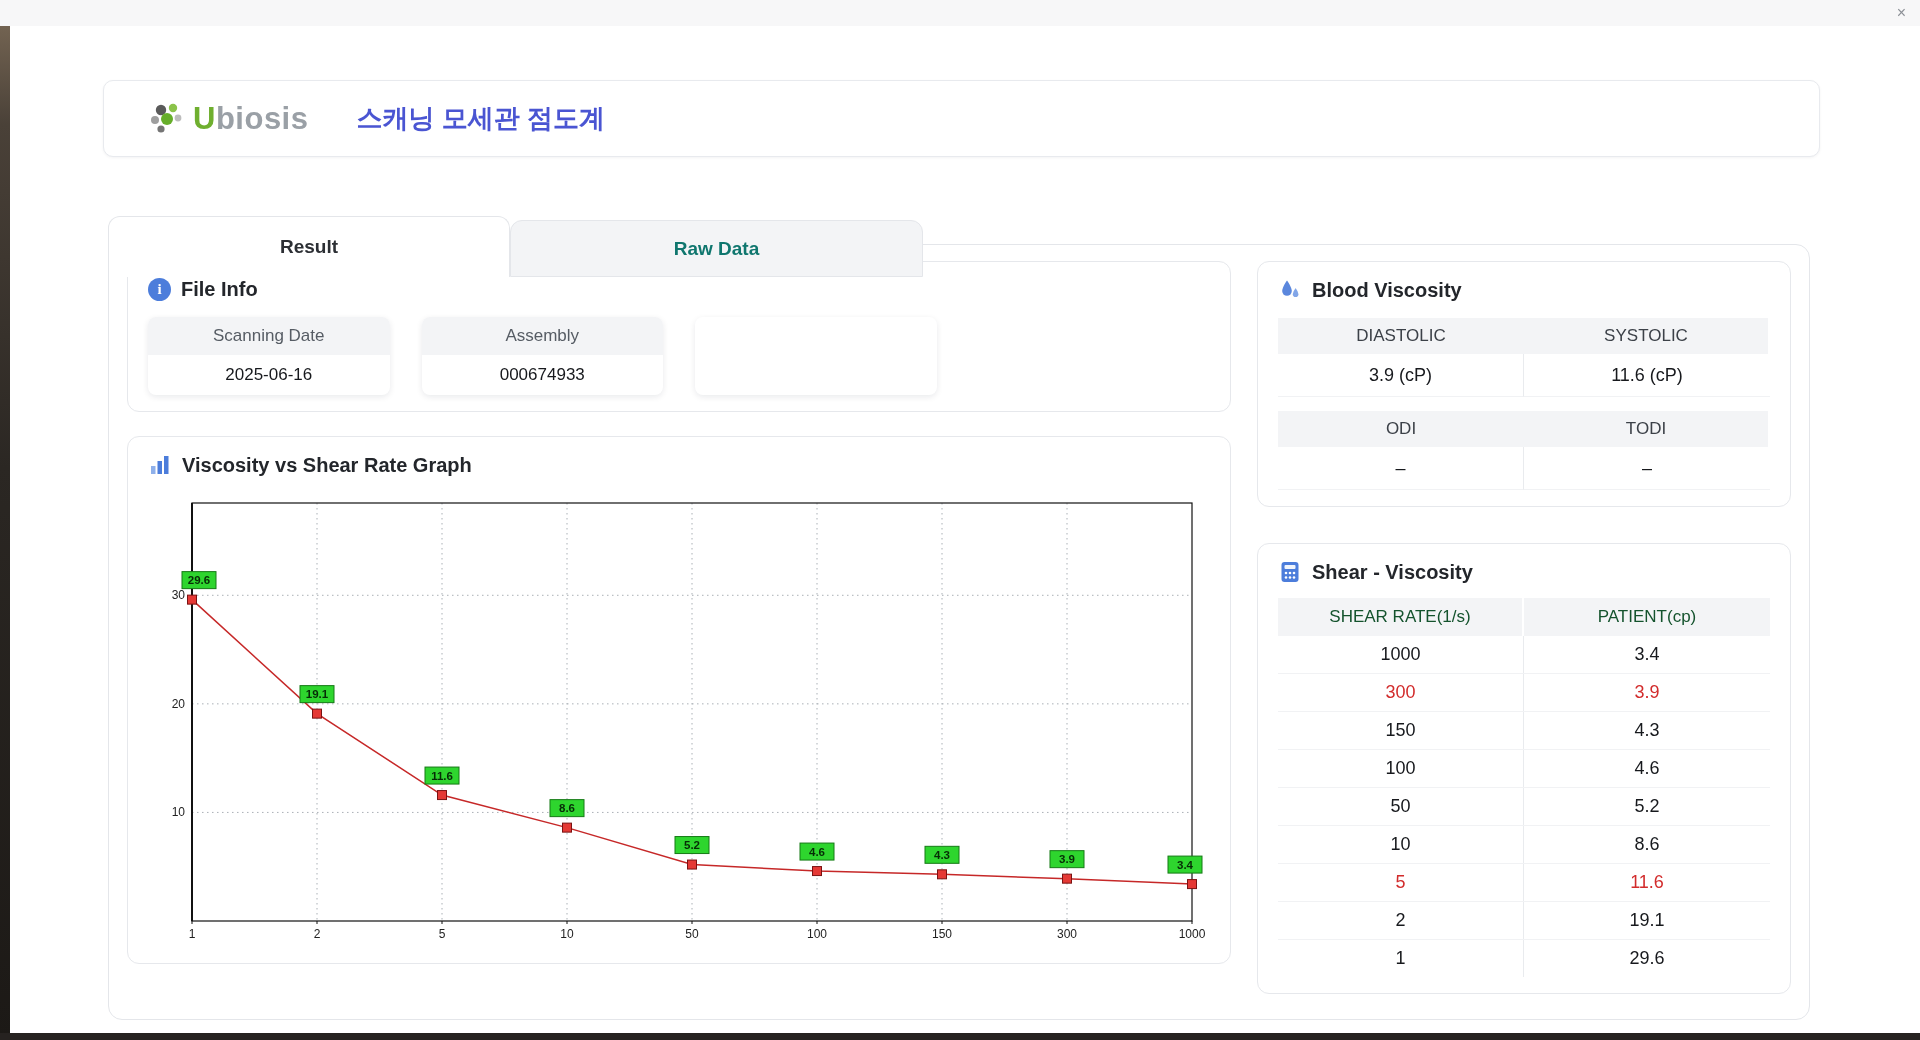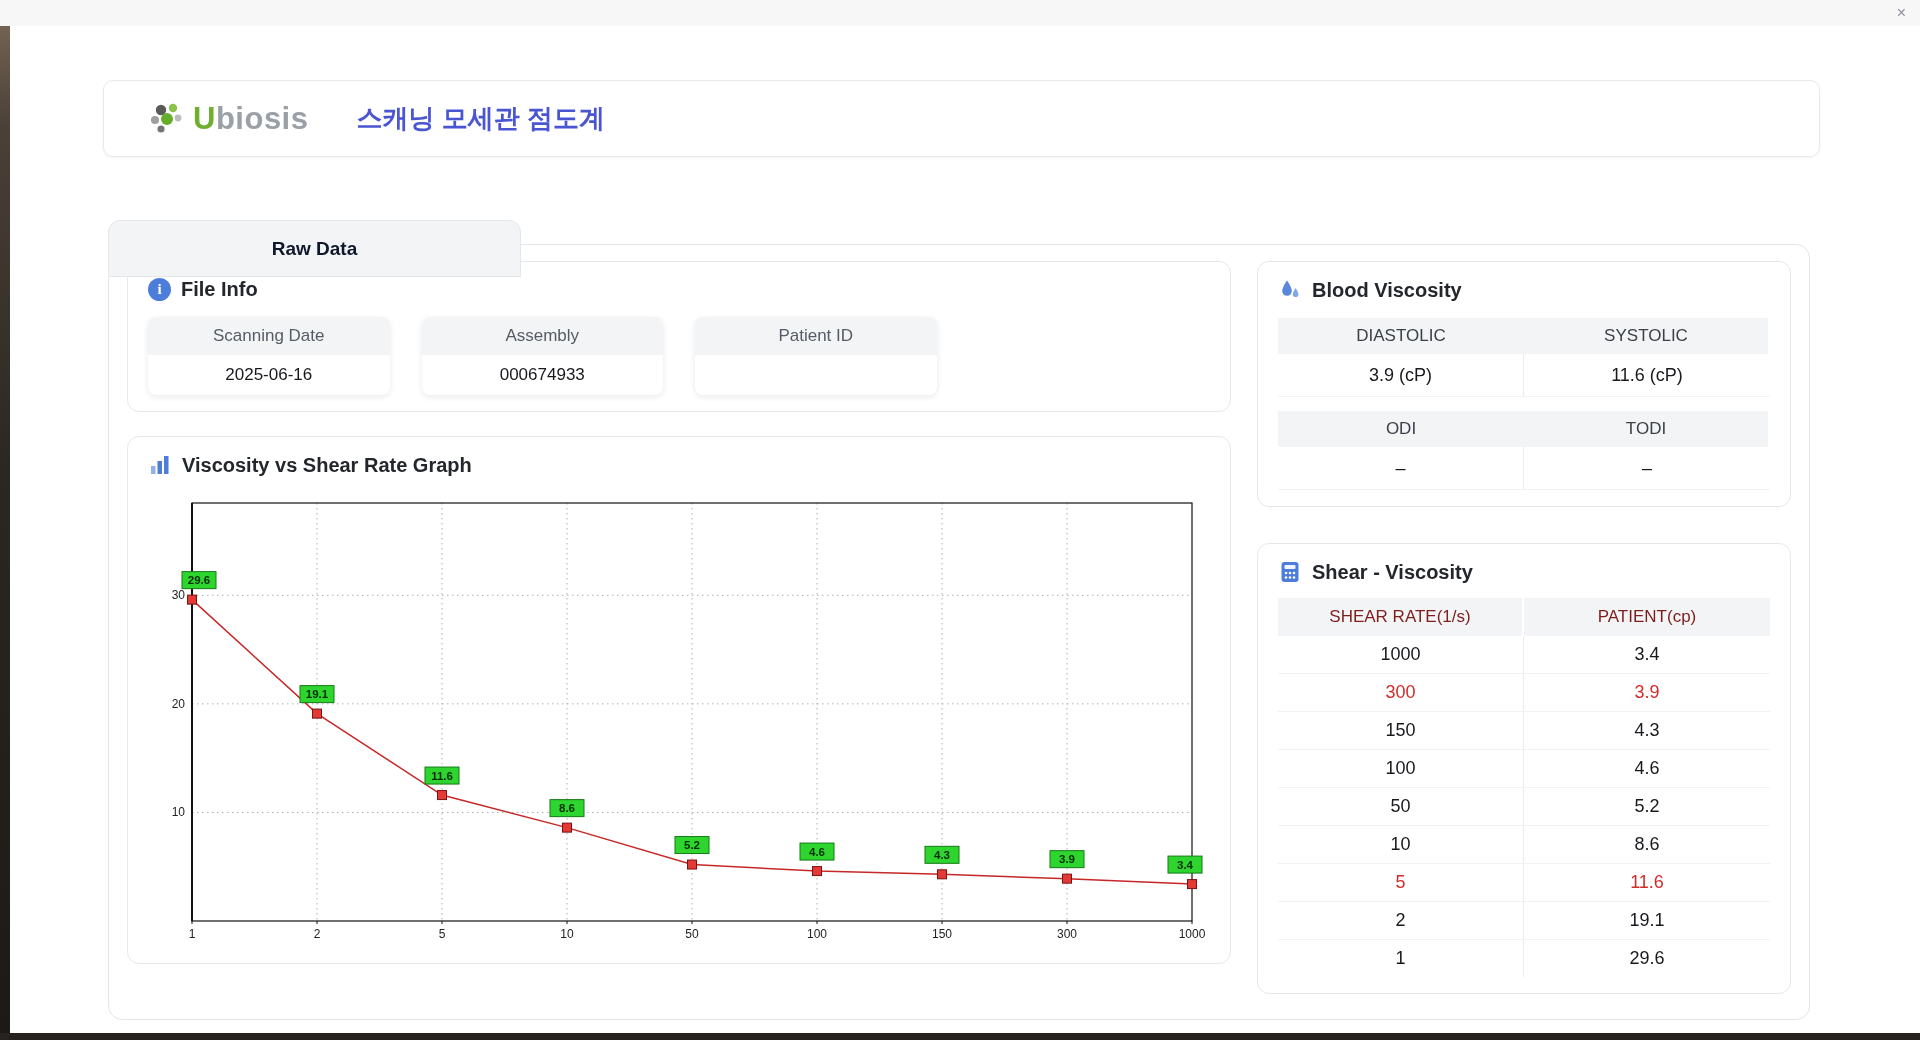--- a/index.html
+++ b/index.html
@@ -21,21 +21,21 @@
   .logo { display:flex; align-items:center; gap:5px; }
   .logo-text { font-size:31px; letter-spacing:.5px; }
   .logo-u { color:#6faf2f; font-weight:bold; }
   .logo-rest { color:#9aa0a6; font-weight:700; }
   .app-title { margin-left:48px; font-size:26px; font-weight:bold; color:#4a55d2; }
 
   .tabs { position:absolute; left:98px; top:158px; display:flex; align-items:flex-end; z-index:2; }
   .tab { display:flex; align-items:center; justify-content:center; font-weight:bold;
     font-size:19px; border-radius:12px 12px 0 0; cursor:pointer; }
   .tab-active { width:402px; height:61px; background:#fff; border:1px solid #e4e6ea; border-bottom:none; color:#2c2f34; }
-  .tab-inactive { width:413px; height:57px; background:#f3f4f6; border:1px solid #e4e6ea; color:#0f172a;margin-top:36px; }
+  .tab-inactive { width:413px; height:57px; background:#f3f4f6; border:1px solid #e4e6ea; color:#0f766e;margin-top:36px; }
 
   .panel { position:absolute; left:98px; top:218px; width:1702px; height:776px;
     border:1px solid #e4e6ea; border-radius:0 14px 14px 14px; background:#fff;
     padding:16px 18px; display:flex; gap:26px; z-index:1; }
   .col-left { width:1104px; display:flex; flex-direction:column; gap:24px; }
   .col-right { flex:1; display:flex; flex-direction:column; gap:36px; }
 
   .card { border:1px solid #e6e8ec; border-radius:12px; background:#fff; padding:16px 20px; }
   .card-heading { display:flex; align-items:center; gap:10px; font-size:20px; font-weight:bold; color:#23262b; }
   .icon-badge { width:23px; height:23px; border-radius:50%; background:#4c7ddb; color:#fff;
@@ -61,21 +61,21 @@
   .bv-head { height:36px; background:#f3f4f6; font-size:17px; color:#3c4148; }
   .bv-head.first { border-right:2px solid #fff; }
   .bv-val { height:43px; font-size:18px; color:#17191d; border-bottom:1px solid #f1f2f4; }
   .bv-val.first { border-right:1px solid #e9ebee; }
   .bv-heads.gap { margin-top:14px; }
 
   
   .sv-grid { margin-top:14px; }
   .sv-row { display:grid; grid-template-columns:1fr 1fr; }
   .sv-cell { display:flex; align-items:center; justify-content:center; font-size:18px; color:#17191d; }
-  .sv-head .sv-cell { background:#f3f4f6; font-size:17px; color:#7f1d1d; height:38px; }
+  .sv-head .sv-cell { background:#f3f4f6; font-size:17px; color:#14532d; height:38px; }
   .sv-head .sv-c1 { border-right:2px solid #fff; }
   .sv-data .sv-cell { height:37px; }
   .sv-data { border-bottom:1px solid #f1f2f4; }
   .sv-data:last-child { border-bottom:none; }
   .sv-data .sv-c1 { border-right:1px solid #e9ebee; }
   .sv-hl .sv-cell { color:#d22c2c; }
 </style>
 </head>
 <body>
 
@@ -98,20 +98,21 @@
           <circle cx="19" cy="19" r="6.0" fill="#66ae2a"></circle>
           <circle cx="30" cy="18" r="3.4" fill="#bdbdbd"></circle>
           <circle cx="13" cy="29" r="3.6" fill="#757575"></circle>
         </svg>
         <span class="logo-text"><span class="logo-u">U</span><span class="logo-rest">biosis</span></span>
       </div>
       <div class="app-title">스캐닝 모세관 점도계</div>
     </div>
 
     <div class="tabs">
+      <div class="tab tab-active">Result</div>
       <div class="tab tab-inactive">Raw Data</div>
     </div>
 
     <div class="panel">
 
       <div class="col-left">
 
         <div class="card">
           <div class="card-heading">
             <span class="icon-badge">i</span>
@@ -120,21 +121,20 @@
           <div class="fi-fields" id="file-info-fields">
   <div class="fi-field">
     <div class="fi-label">Scanning Date</div>
     <div class="fi-value">2025-06-16</div>
   </div>
   <div class="fi-field">
     <div class="fi-label">Assembly</div>
     <div class="fi-value">000674933</div>
   </div>
   <div class="fi-field">
-    <div class="fi-label">Patient ID</div>
   </div>
             </div>
         </div>
 
         <div class="card">
           <div class="card-heading">
             <svg class="icon-svg" width="24" height="24" viewBox="0 0 24 24">
               <rect x="3" y="13" width="4.5" height="8" fill="#8fb0ea"></rect>
               <rect x="9.5" y="8" width="4.5" height="13" fill="#4c7ddb"></rect>
               <rect x="16" y="3" width="4.5" height="18" fill="#4c7ddb"></rect>

